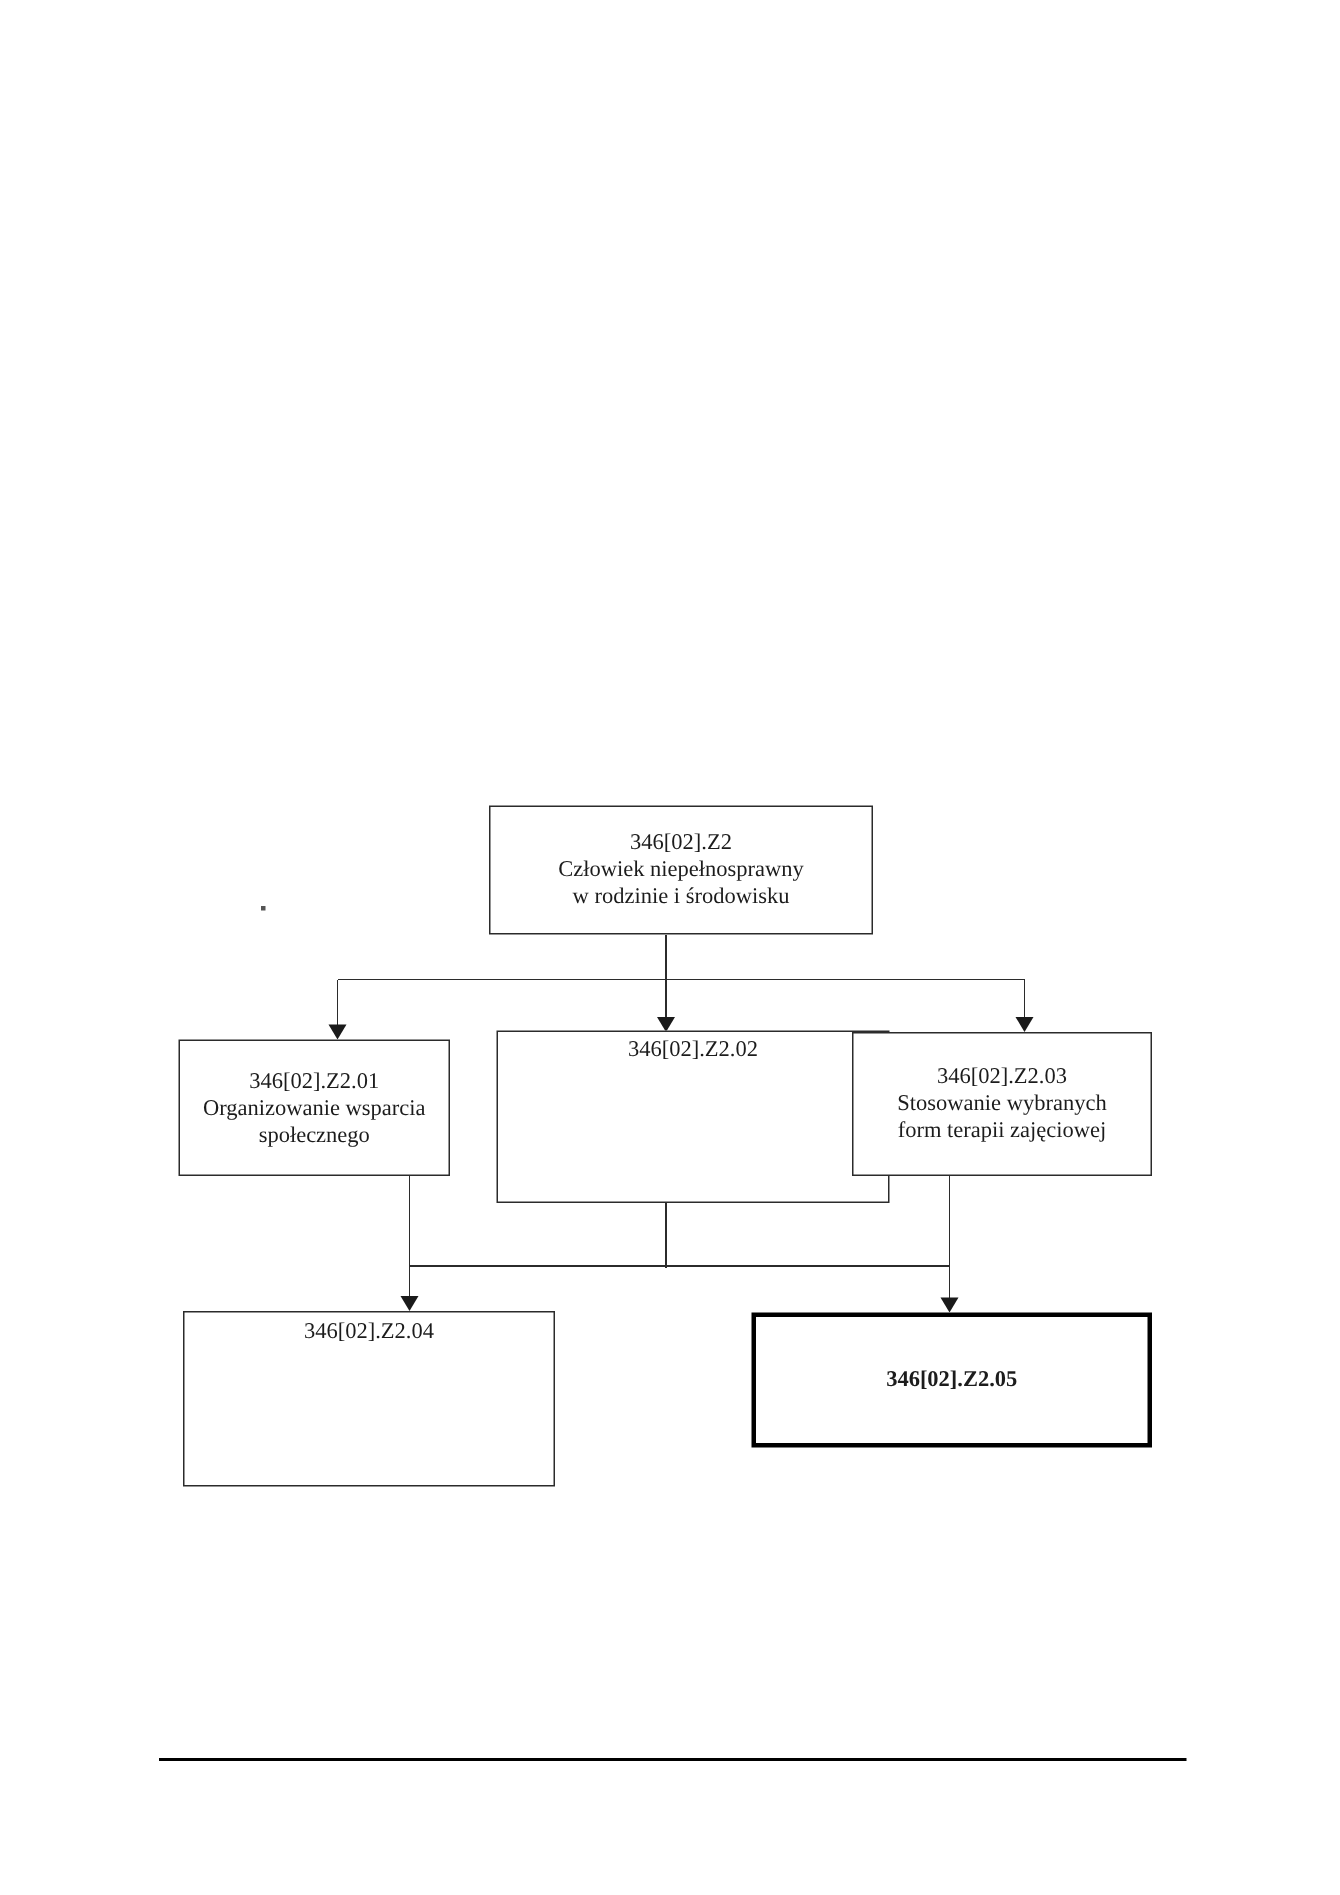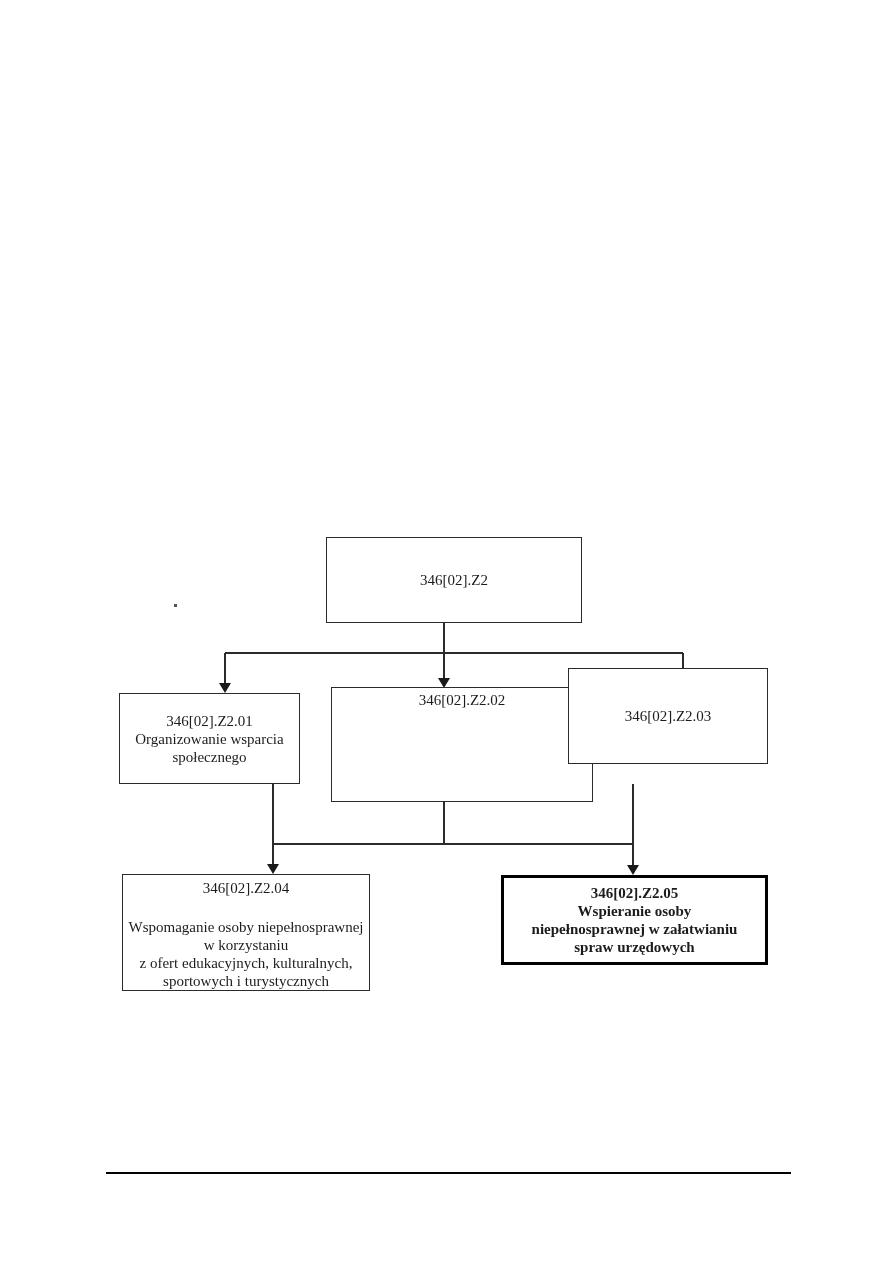--- a/index.html
+++ b/index.html
@@ -29,21 +29,21 @@
     justify-content: center;
     text-align: center;
     font-size: 15px;
     line-height: 18px;
   }
   .node .code { white-space: pre-line; }
   .node .label { white-space: pre-line; }
   .n0 { left: 326px; top: 537px; width: 256px; height: 86px; }
   .n1 { left: 119px; top: 693px; width: 181px; height: 91px; }
   .n2 { left: 331px; top: 687px; width: 262px; height: 115px; justify-content: flex-start; padding-top: 3px; }
-  .n3 { left: 568px; top: 668px; width: 200px; height: 96px; }
+  .n3 { left: 568px; top: 688px; width: 200px; height: 96px; }
   .n4 { left: 122px; top: 874px; width: 248px; height: 117px; justify-content: space-between; padding-top: 4px; }
   .n5 {
     left: 501px; top: 875px; width: 267px; height: 90px;
     border: 3px solid #000000;
     font-weight: bold;
   }
   .stray-dot {
     position: absolute;
     left: 174px; top: 604px;
     width: 3px; height: 3px;
@@ -81,46 +81,43 @@
       <polygon points="677,678 689,678 683,688"></polygon>
       <polygon points="267,864 279,864 273,874"></polygon>
       <polygon points="627,865 639,865 633,875"></polygon>
     </g>
   </svg>
 
   <div class="stray-dot"></div>
 
   <div class="node n0">
     <div class="code">346[02].Z2</div>
+    <div class="label">Człowiek niepełnosprawny
+w rodzinie i środowisku</div>
   </div>
 
   <div class="node n1">
     <div class="code">346[02].Z2.01</div>
     <div class="label">Organizowanie wsparcia
 społecznego</div>
   </div>
 
   <div class="node n2">
     <div class="code">346[02].Z2.02</div>
   </div>
 
   <div class="node n3">
     <div class="code">346[02].Z2.03</div>
+    <div class="label">Stosowanie wybranych
+form terapii zajęciowej</div>
   </div>
 
   <div class="node n4">
     <div class="code">346[02].Z2.04</div>
-    <div class="label">Wspomaganie osoby niepełnosprawnej
-w korzystaniu
-z ofert edukacyjnych, kulturalnych,
-sportowych i turystycznych</div>
   </div>
 
   <div class="node n5">
     <div class="code">346[02].Z2.05</div>
-    <div class="label">Wspieranie osoby
-niepełnosprawnej w załatwianiu
-spraw urzędowych</div>
   </div>
 
   <div class="footer-rule"></div>
 
 </div>
 
 </body></html>

